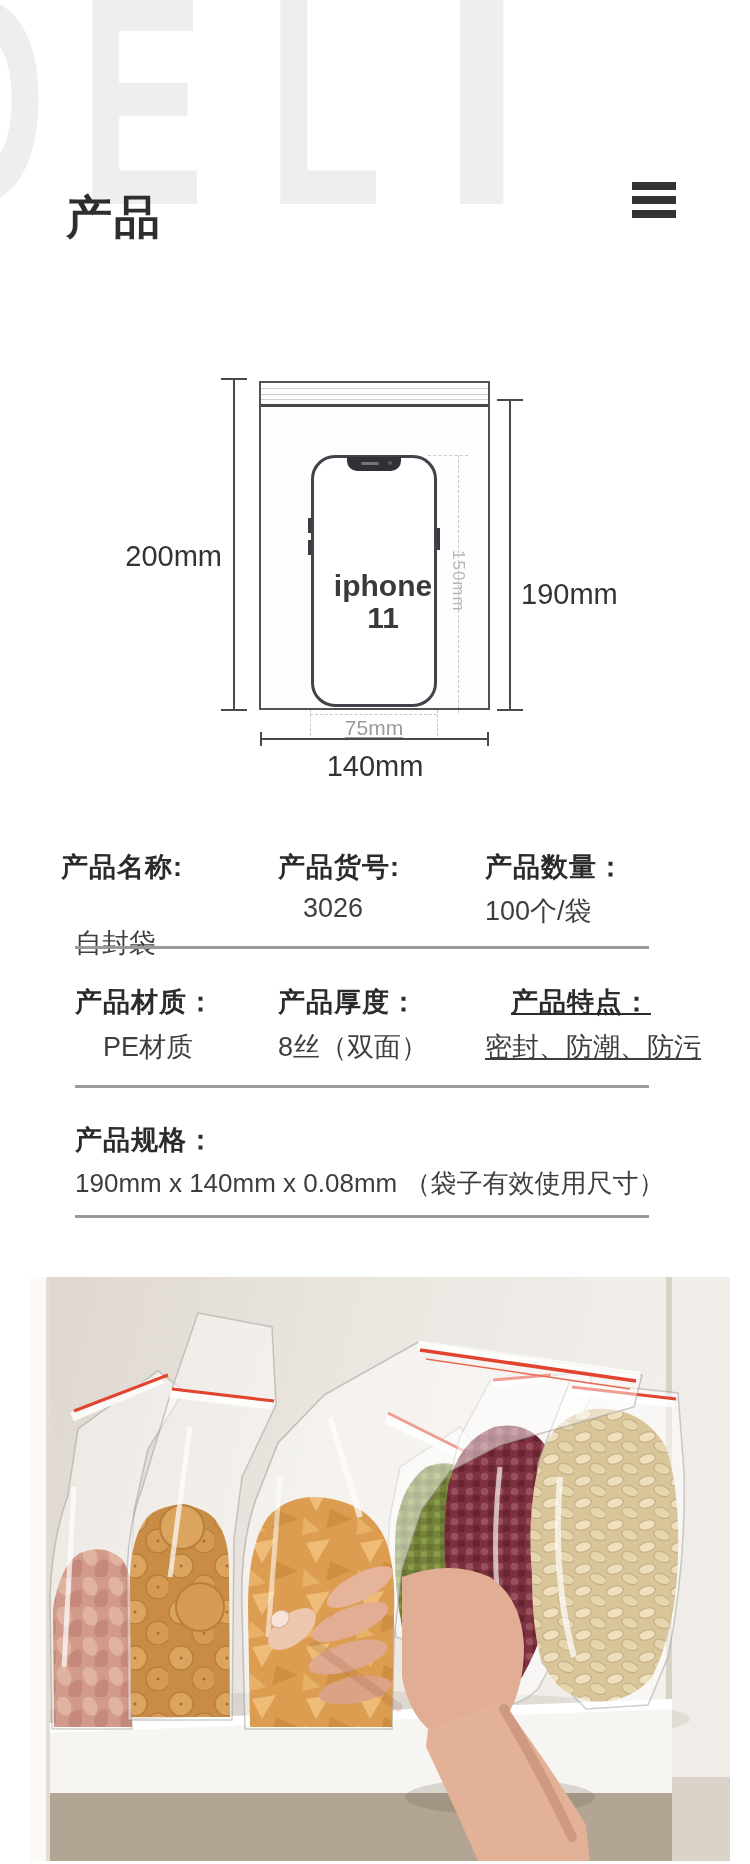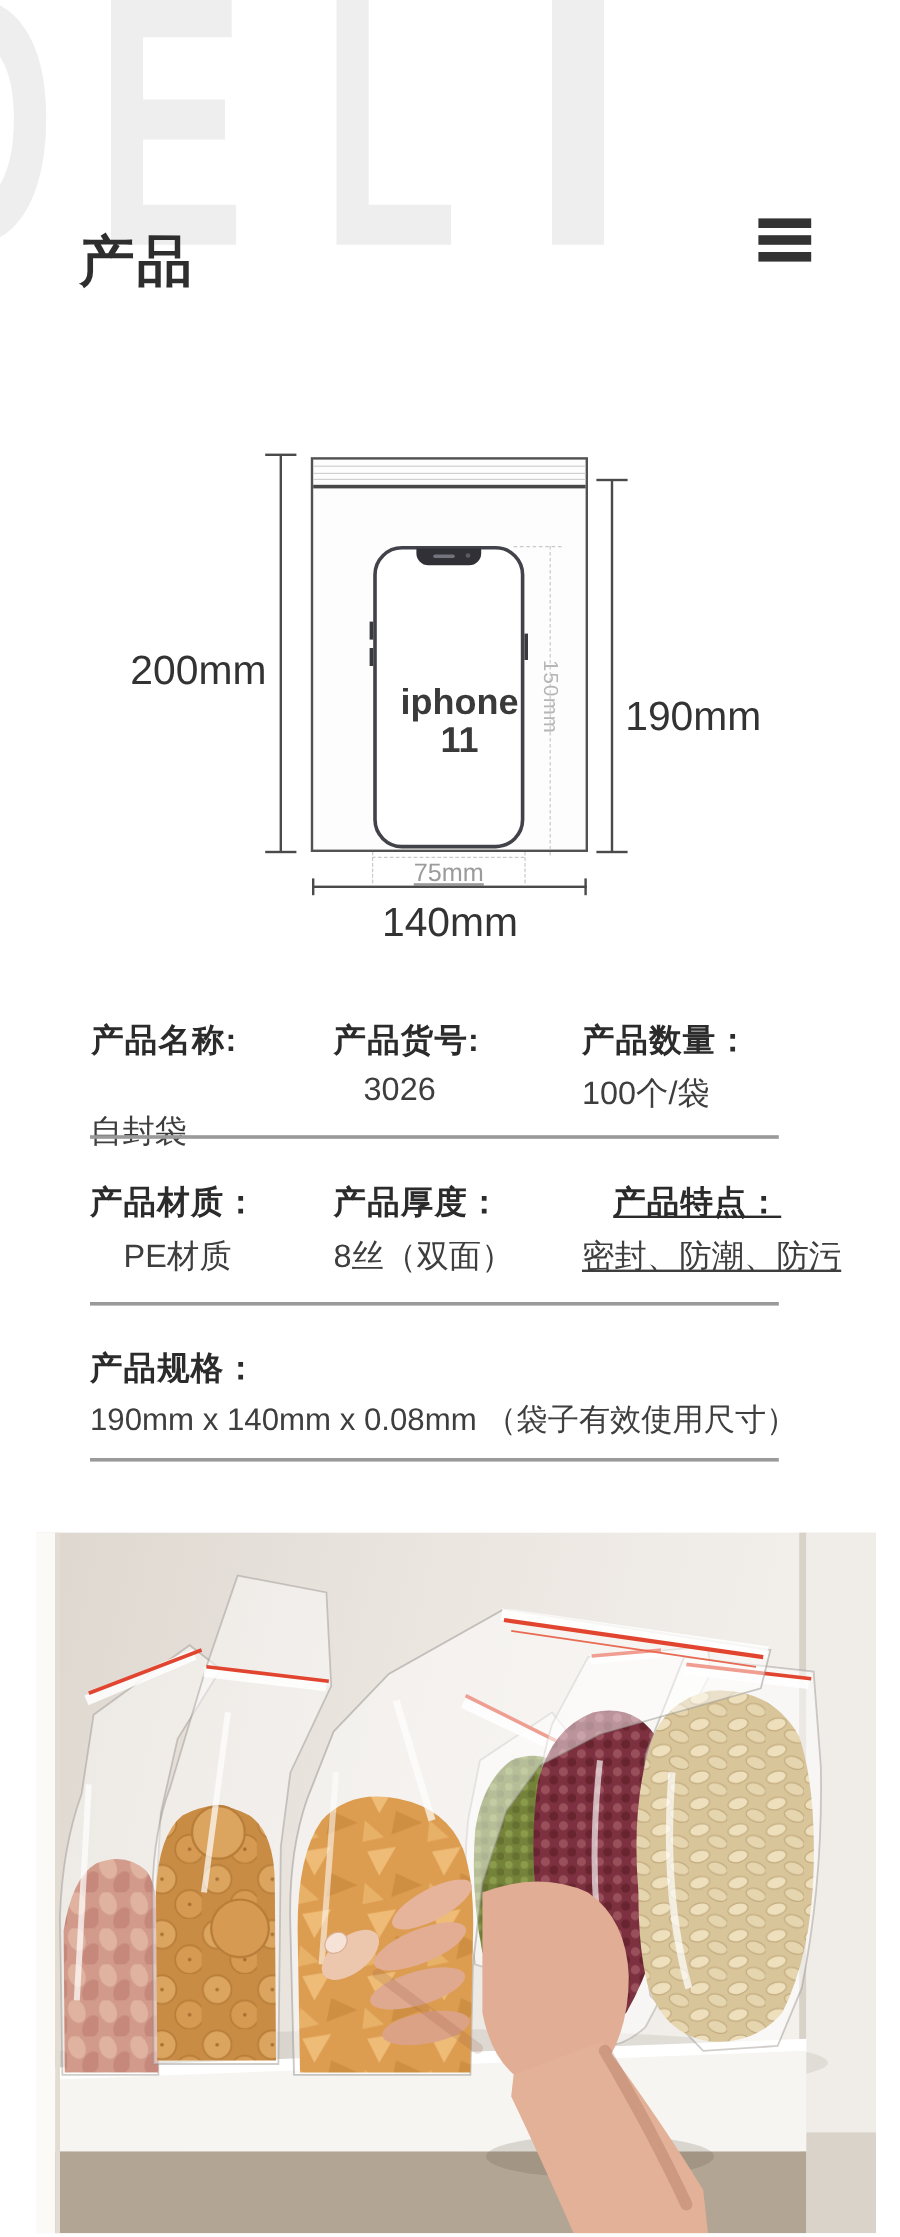--- a/index.html
+++ b/index.html
@@ -12,21 +12,21 @@
   
   .title{left:66px;top:148px;font-size:46px;font-weight:700;color:#2e2e2e;line-height:62px;
          letter-spacing:2px;z-index:2;margin-top:38px;}
   
   .menu{left:632px;top:182px;width:44px;z-index:2;}
   .menu .bar{width:44px;height:8px;background:#333;margin-bottom:6px;}
   
   .dimv{width:0;border-left:2px solid #4a4a4a;}
   .dimh{height:0;border-top:2px solid #4a4a4a;}
   .cap{background:#4a4a4a;}
-  .dimlabel{font-size:34px;color:#333;}
+  .dimlabel{font-size:29px;color:#333;}
   .dash-v{width:0;border-left:1px dashed #c9c9c9;}
   .dash-h{height:0;border-top:1px dashed #c9c9c9;}
   .bag{left:259px;top:381px;width:231px;height:329px;border:2px solid #525252;background:#fdfdfd;
        box-sizing:border-box;}
   .bag .zline{position:absolute;left:0;right:0;height:0;border-top:1px solid #cfcfcf;}
   .bag .seal{position:absolute;left:0;right:0;height:3px;background:#474747;}
   .phone{left:311px;top:455px;width:126px;height:252px;border:3px solid #42424a;border-radius:24px;
          background:#fff;box-sizing:border-box;z-index:1;}
   .notch{position:absolute;left:50%;top:-1px;transform:translateX(-50%);width:54px;height:14px;
          background:#303036;border-radius:0 0 10px 10px;}
@@ -104,21 +104,21 @@
   <div class="abs dash-v" style="left:310px;top:710px;height:26px;"></div>
   <div class="abs dash-v" style="left:437px;top:710px;height:26px;"></div>
   <div class="abs dash-h" style="left:310px;top:714px;width:127px;"></div>
   <div class="abs smalldim" style="left:317px;top:716px;width:114px;text-align:center;text-decoration:underline;">75mm</div>
 
   <div class="abs dimh" style="left:261px;top:738px;width:228px;"></div>
   <div class="abs cap" style="left:260px;top:732px;width:2px;height:14px;"></div>
   <div class="abs cap" style="left:487px;top:732px;width:2px;height:14px;"></div>
   <div class="abs dimlabel" style="left:313px;top:750px;width:124px;text-align:center;">140mm</div>
 
-  <div class="abs th" style="left:76px;top:849px;">产品名称:</div>
+  <div class="abs th" style="left:61px;top:849px;">产品名称:</div>
   <div class="abs th" style="left:278px;top:849px;">产品货号:</div>
   <div class="abs th" style="left:485px;top:849px;">产品数量：</div>
   <div class="abs td" style="left:75px;top:893px;margin-top:32px;">自封袋</div>
   <div class="abs td" style="left:303px;top:893px;">3026</div>
   <div class="abs td" style="left:485px;top:893px;">100个/袋</div>
   <div class="abs divider" style="top:946px;"></div>
 
   <div class="abs th" style="left:75px;top:984px;">产品材质：</div>
   <div class="abs th" style="left:278px;top:984px;">产品厚度：</div>
   <div class="abs th" style="left:511px;top:984px;text-decoration:underline;">产品特点：</div>

